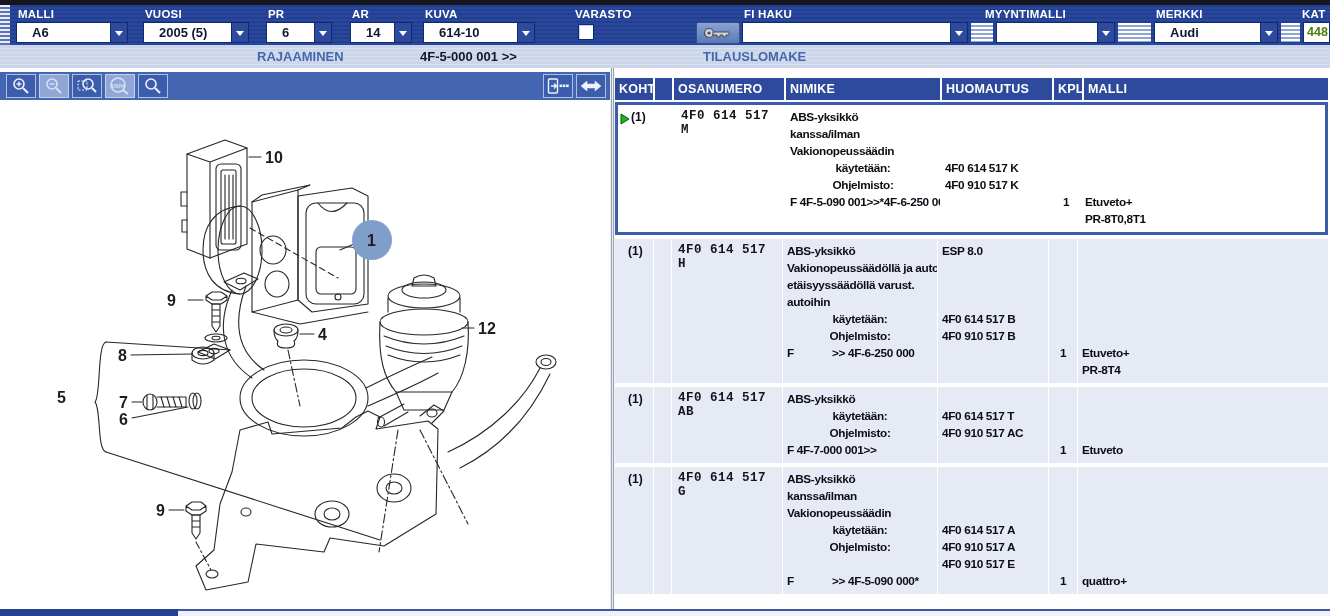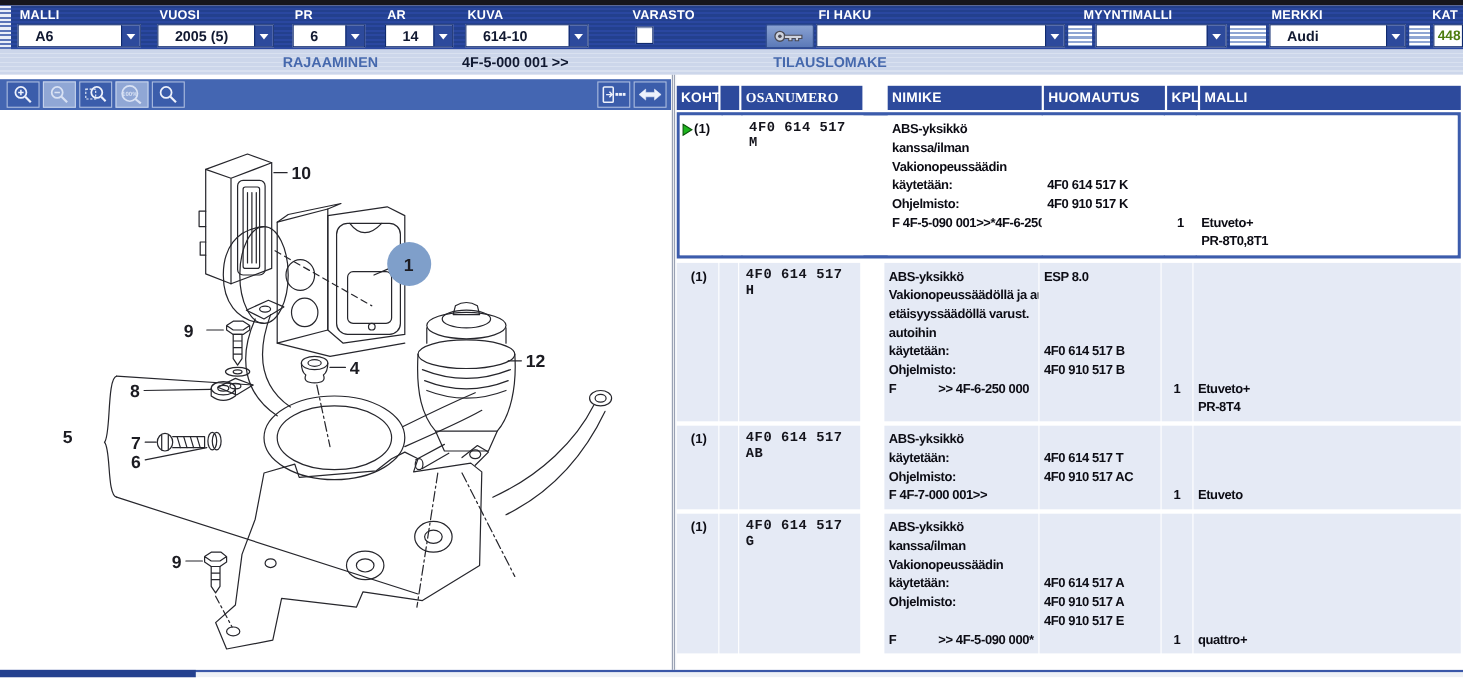--- a/index.html
+++ b/index.html
@@ -55,31 +55,31 @@
   .right    { position:absolute; left:615px; top:68px; width:715px; height:541px;
               background:#fff; overflow:hidden; }
   .tablewrap{ position:absolute; left:0; top:10px; width:713px; }
   .thead    { display:flex; gap:2px; background:#fff; }
   .th       { background:#2d4a9c; color:#fff; font-weight:bold; font-size:12.5px;
               height:22px; padding:4px 0 0 4px; letter-spacing:.2px; }
   .trow     { display:flex; gap:1px; background:#fff; margin-top:4px; }
   .trow .td { background:#e5eaf5; padding-top:4px; padding-bottom:4px; }
   .trow.sel { border:3px solid #3c5cac; margin-top:2px; }
   .trow.sel .td { background:#fff; }
-  .c0{ width:38px; } .c1{ width:17px; } .c2{ width:110px;font-family:Liberation Serif, serif; } .c3{ width:140px;margin-left:21px; }
+  .c0{ width:38px; } .c1{ width:17px; } .c2{ width:110px; } .c3{ width:154px; }
   .c4{ width:110px; } .c5{ width:28px; } .c6{ flex:1; }
   .kohtacell { display:flex; align-items:flex-start; }
   .marker { width:13px; padding:2px 0 0 2px; flex:0 0 auto; }
   .ktxt   { font-weight:bold; font-size:12px; color:#0c0c14; padding-top:1px; }
   .mono   { font-family:Liberation Mono, monospace; font-weight:bold; font-size:12.5px;
             color:#14141c; padding-left:6px; letter-spacing:.5px; }
   .line   { height:17px; line-height:17px; font-weight:bold; font-size:11.8px;
             letter-spacing:-.35px; color:#0c0c14; white-space:pre; padding:0 4px;
             overflow:hidden; }
-  .line.r { text-align:left; }
+  .line.r { text-align:center; }
   .line.c { text-align:center; padding:0; }
 
   
   .bottom { position:absolute; left:0; bottom:0; width:100%; height:7px;
             background:#eef1f6; border-top:2px solid #3a57a8; }
   .bottom .stub { position:absolute; left:0; top:-2px; width:178px; height:9px; background:#24418f; }
 
   svg text { font-family:"Liberation Sans", sans-serif; }
 </style>
 </head>

